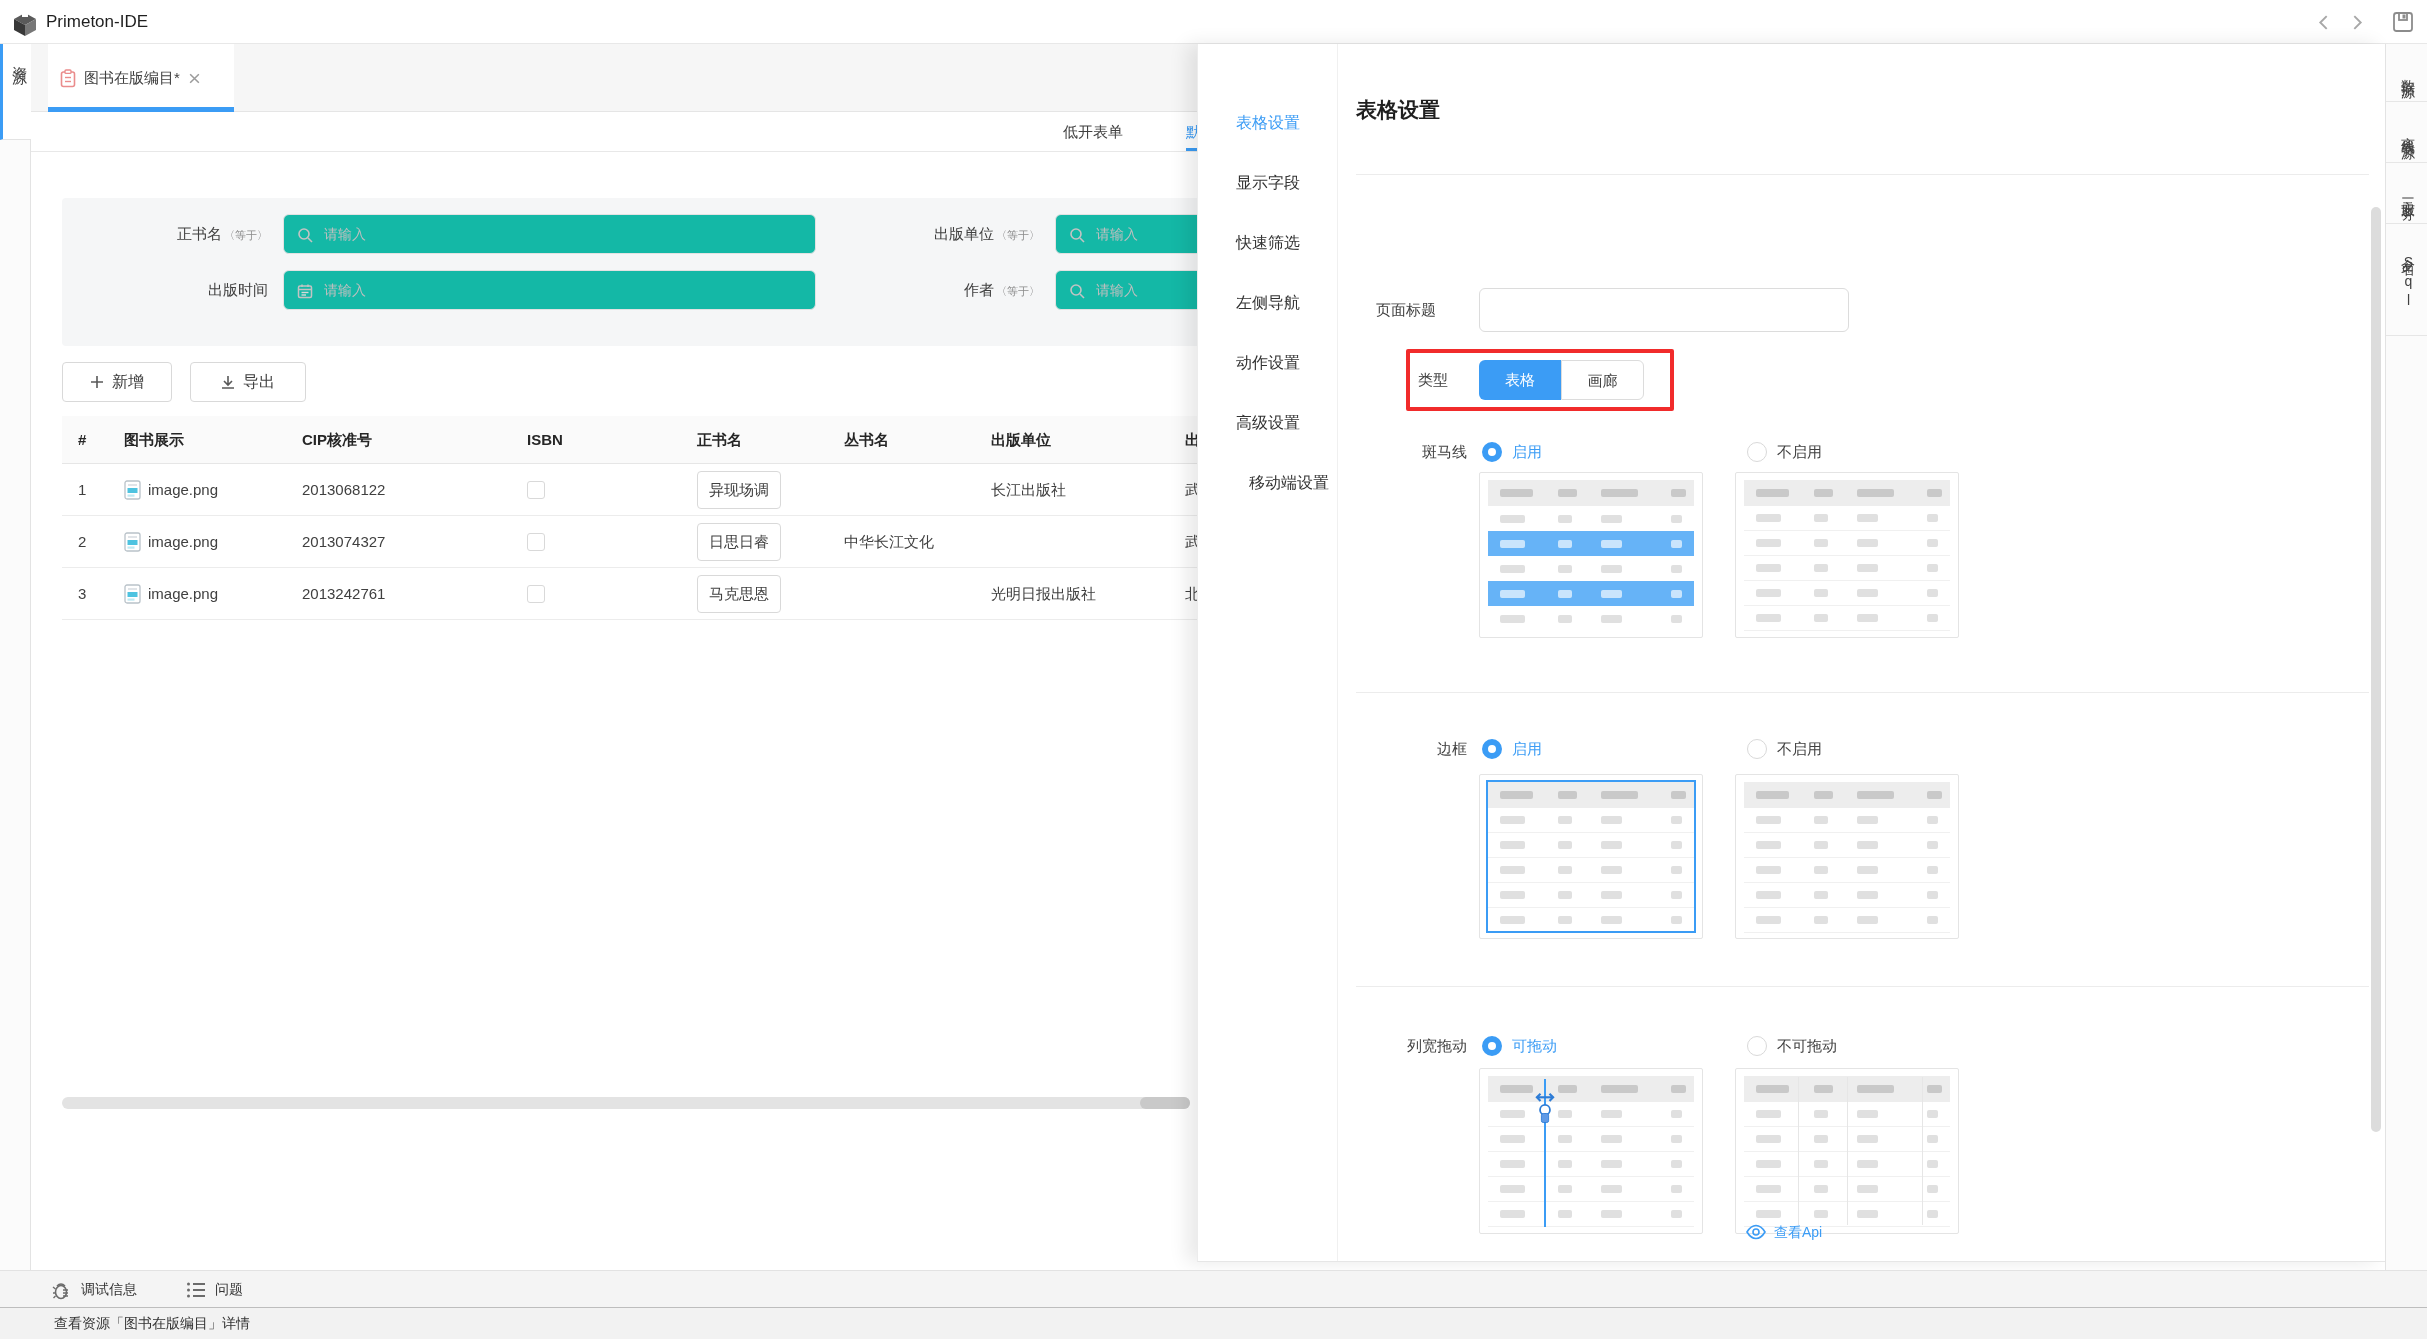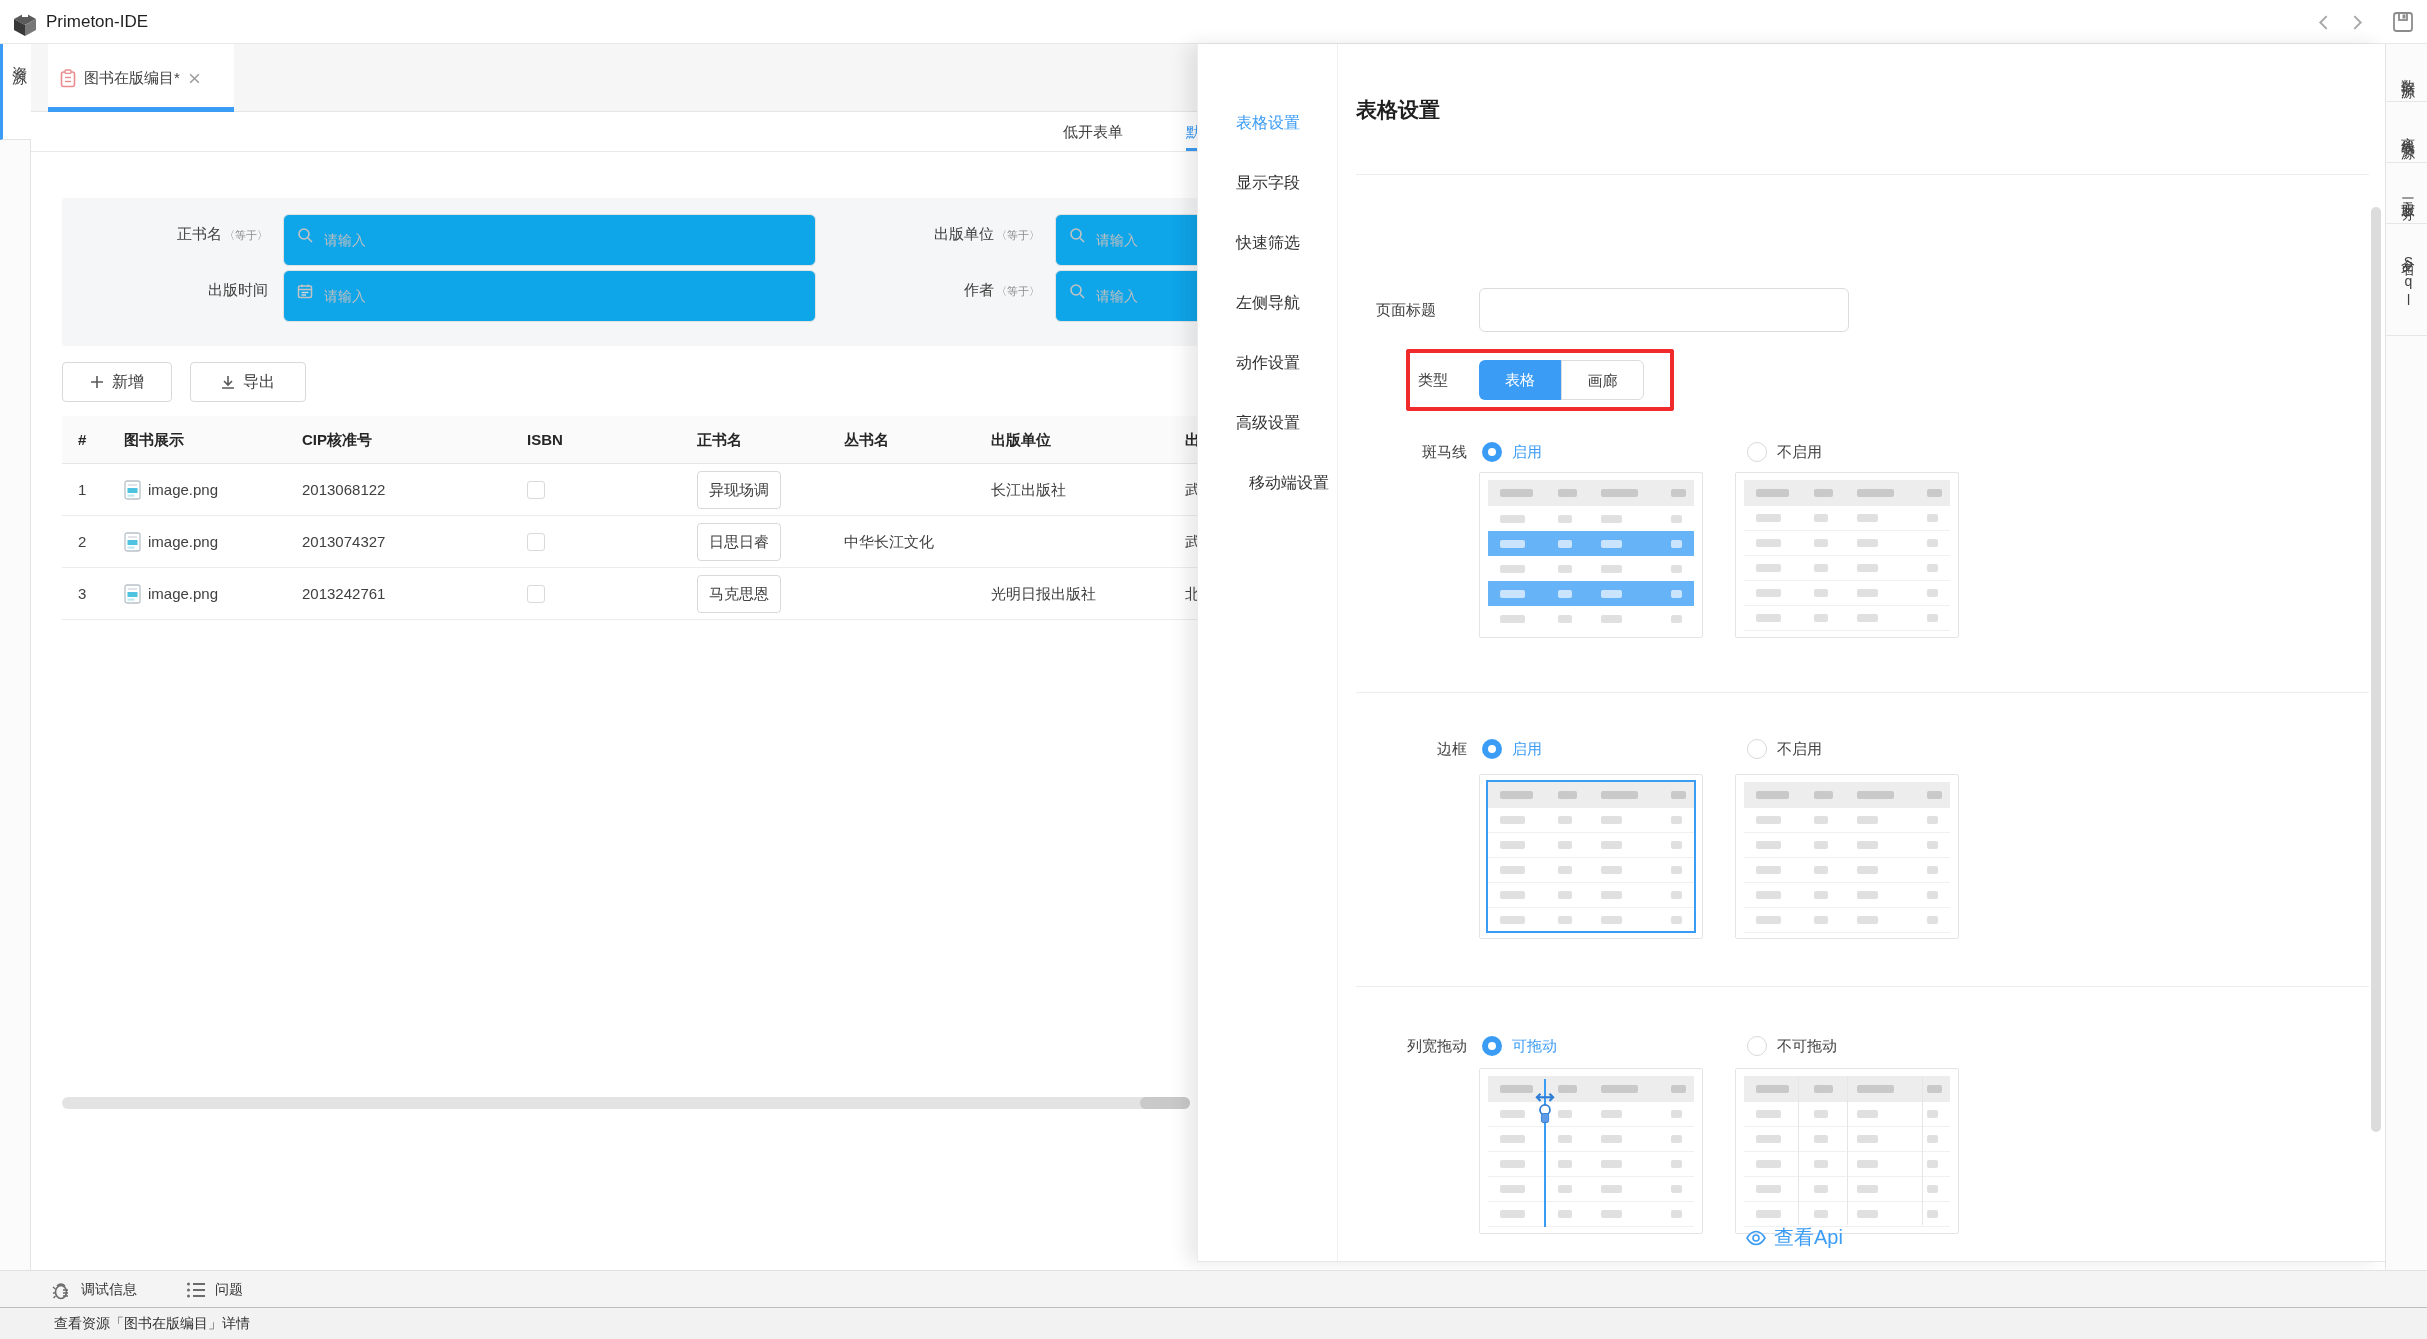--- a/index.html
+++ b/index.html
@@ -36,21 +36,21 @@
 
   
   .inner-tab{font-size:15px;line-height:40px;}
   #inner-tabs-border{left:31px;top:151px;width:1166px;height:1px;background:#e8e8e8;}
   #tab-default-underline{left:1186px;top:148px;width:26px;height:3px;background:var(--accent);}
 
   
   #search-box{left:62px;top:198px;width:1140px;height:148px;background:#f5f6f7;border-radius:4px;}
   .flabel{position:absolute;height:40px;line-height:40px;text-align:right;font-size:15px;color:var(--txt);white-space:nowrap;}
   .flabel .op{font-size:11px;color:var(--txt-gray);margin-left:2px;}
-  .finput{position:absolute;height:52px;background:#0ea5e9;border:1px solid #e2e2e2;border-radius:6px;}
+  .finput{position:absolute;height:40px;background:#14b8a6;border:1px solid #e2e2e2;border-radius:6px;}
   .finput .fi-icon{position:absolute;left:13px;top:12px;}
   .finput input{position:absolute;left:0;top:0;width:100%;height:100%;border:none;outline:none;background:transparent;padding-left:40px;font-size:14px;color:var(--txt);font-family:inherit;}
   .finput input::placeholder{color:var(--ph);}
 
   
   .act-btn{position:absolute;top:362px;height:40px;background:#fff;border:1px solid #d9d9d9;border-radius:4px;display:flex;align-items:center;justify-content:center;gap:8px;font-size:16px;color:var(--txt);cursor:pointer;}
 
   
   #book-table{left:62px;top:416px;width:1180px;}
   .trow{display:grid;grid-template-columns:46px 178px 225px 170px 147px 147px 194px 73px;}
@@ -101,21 +101,21 @@
   .mini.lines .mrow{border-bottom:1px solid #f0f0f0;}
   .mini .bar{position:absolute;top:50%;margin-top:-4px;height:8px;border-radius:2px;background:#e0e0e0;}
   .mini .mhead .bar{background:#c9c9c9;}
   .mini .mrow.blue{background:var(--zebra);}
   .mini .mrow.blue .bar{background:rgba(255,255,255,.65);}
   .mini.bord::after{content:"";position:absolute;left:6px;right:6px;top:5px;bottom:5px;border:2px solid var(--accent);pointer-events:none;}
   .mini .vsep{position:absolute;top:8px;bottom:8px;width:1px;background:#e6e6e6;}
   .mini .dragline{position:absolute;left:29%;top:10px;bottom:6px;width:2px;background:var(--accent);}
   .mini .dragicon{position:absolute;left:calc(29% - 11px);top:22px;}
 
-  #view-api{position:absolute;left:548px;top:1180px;display:flex;align-items:center;gap:8px;color:var(--accent);font-size:20px;cursor:pointer;}
+  #view-api{position:absolute;left:548px;top:1180px;display:flex;gap:8px;color:var(--accent);font-size:14px;cursor:pointer;}
   #ov-scrollbar{position:absolute;left:1173px;top:163px;width:10px;height:925px;background:#dcdcdc;border-radius:5px;}
 
   
   #right-rail{left:2385px;top:44px;width:42px;height:1226px;background:#fbfbfb;border-left:1px solid #e3e3e3;}
   #right-rail .rr-item{border-bottom:1px solid #e6e6e6;padding:24px 0;text-align:center;cursor:pointer;}
   #right-rail .vtext{font-size:14px;letter-spacing:3px;margin-top:0;}
 
   
   #bottom-toolbar{left:0;top:1270px;width:2427px;height:37px;background:#f4f4f4;border-top:1px solid #e2e2e2;}
   .bt-group{position:absolute;top:0;height:37px;display:flex;align-items:center;gap:9px;font-size:14px;color:#333;cursor:pointer;}

